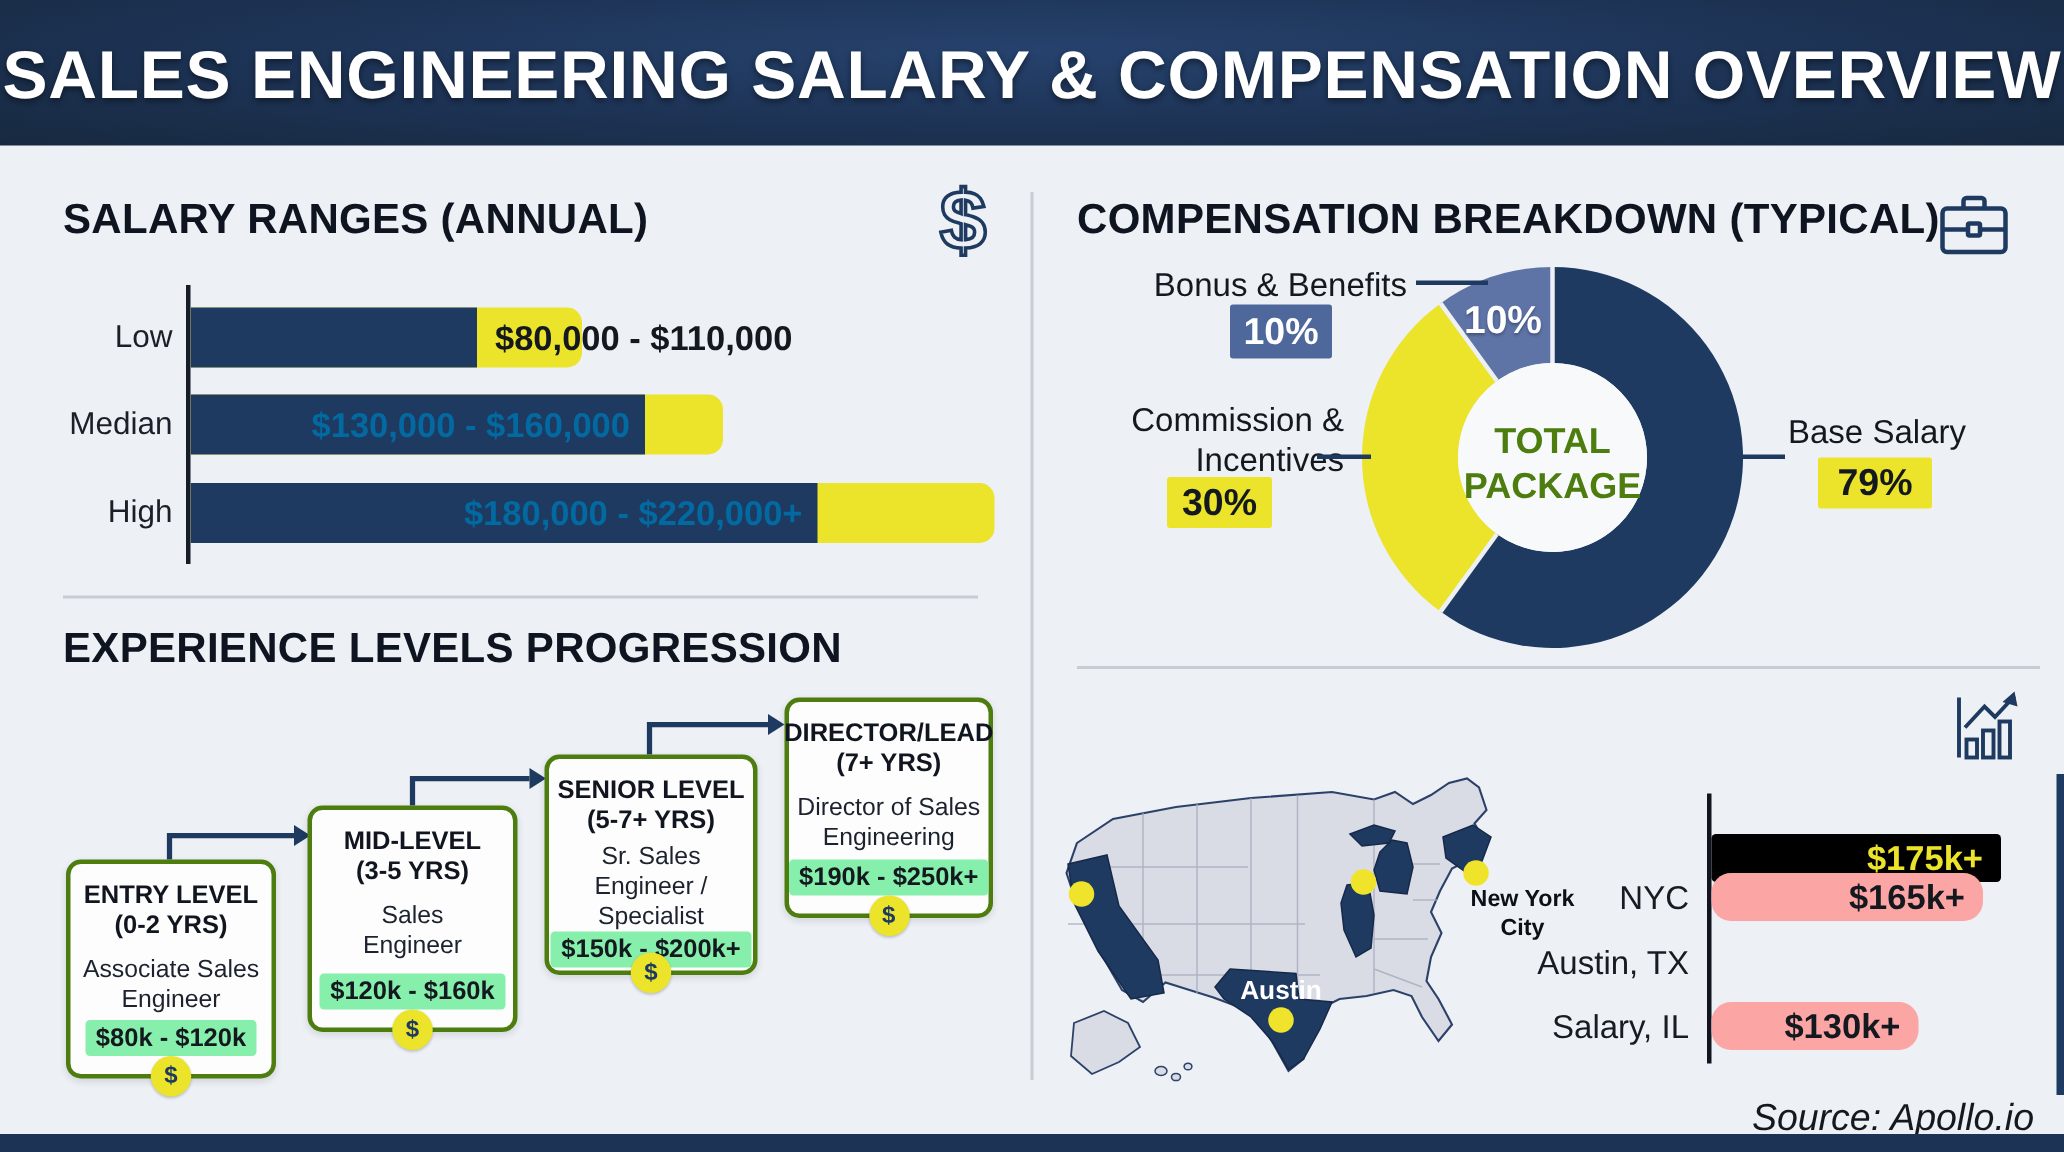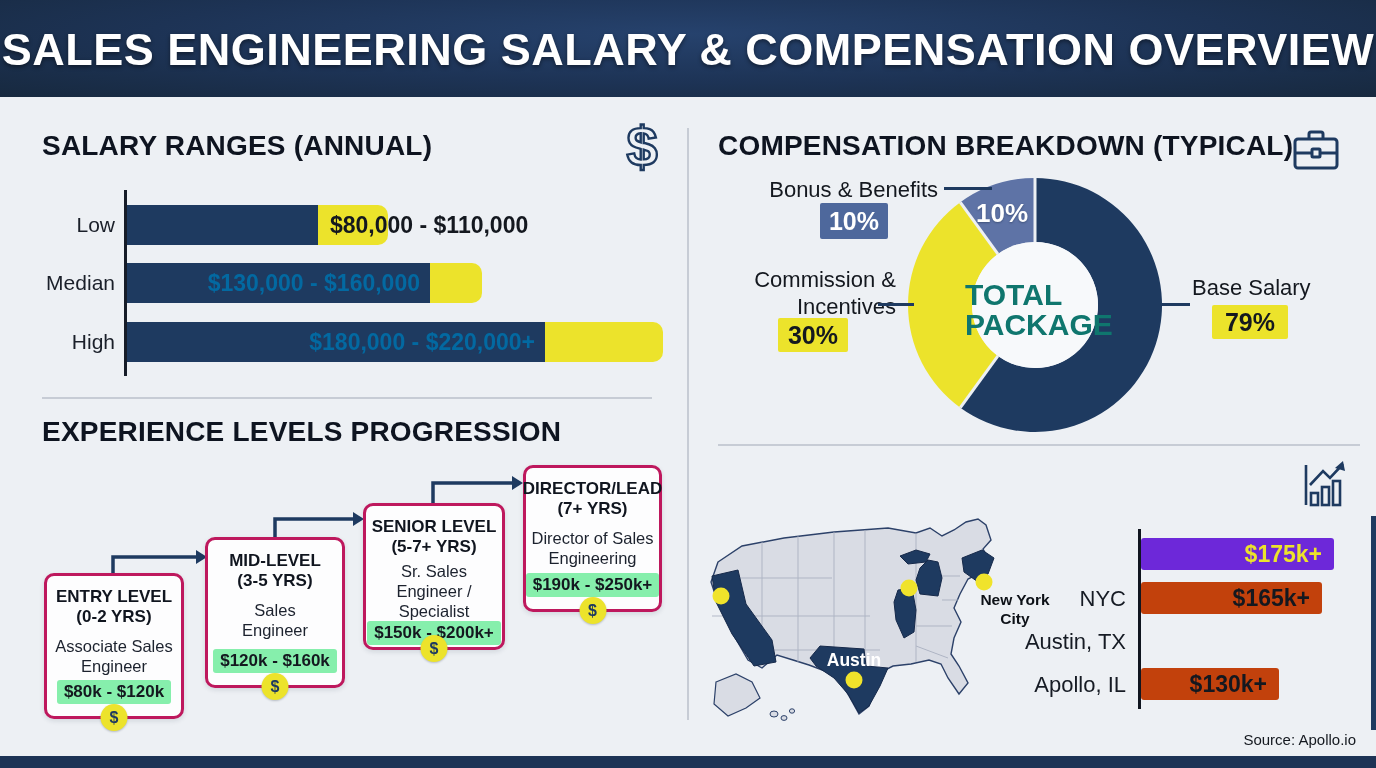--- a/index.html
+++ b/index.html
@@ -19,43 +19,43 @@
   
   .sec-h{font-size:28px;font-weight:bold;color:#0e1420;letter-spacing:.2px;white-space:nowrap;}
   .sep{background:#c7ccd5;height:2px;}
   
   .bar-label{font-size:21px;color:#1a1f29;text-align:right;}
   .ybar{background:#ece32b;border-radius:0 10px 10px 0;}
   .nbar{background:#1e3a60;}
   .val-dark{font-size:23px;font-weight:bold;color:#14181f;white-space:nowrap;}
   .val-yel{font-size:23px;font-weight:bold;color:#0369a1;text-align:right;padding-right:10px;box-sizing:border-box;white-space:nowrap;}
   
-  .xbox{background:#fdfdfe;border:3px solid #be185d;border-radius:10px;box-sizing:border-box;
+  .xbox{background:#fdfdfe;border:3px solid #4d7c0f;border-radius:10px;box-sizing:border-box;
     display:flex;flex-direction:column;align-items:center;text-align:center;padding:11px 5px 12px 5px;
     box-shadow:0 2px 5px rgba(20,35,60,.12);}
   .xbox .bt{font-size:17px;font-weight:bold;line-height:20px;color:#10151f;}
   .xbox .role{font-size:16.5px;line-height:20px;color:#1c222e;margin-top:9px;}
   .xbox .badge{margin-top:auto;background:#86efac;color:#14181f;font-weight:bold;font-size:17px;
     line-height:20px;padding:2px 7px;border-radius:3px;white-space:nowrap;}
   .dcir{position:absolute;left:50%;transform:translateX(-50%);bottom:-15px;width:27px;height:27px;
     border-radius:50%;background:#ece32b;color:#1e3a60;font-weight:bold;font-size:16px;
     line-height:27px;text-align:center;box-shadow:0 1px 2px rgba(20,35,60,.25);}
   
   .dlabel{font-size:22px;color:#14181f;line-height:27px;}
   .leader{background:#1e3a60;height:3px;}
   .pbadge{font-weight:bold;font-size:25px;text-align:center;border-radius:2px;}
   .pbadge.slate{background:#4e689c;color:#ffffff;}
   .pbadge.yel{background:#ece32b;color:#14181f;}
   
   .r-label{font-size:22px;color:#161b24;text-align:right;white-space:nowrap;}
   .r-bar{border-radius:3px;text-align:right;padding-right:12px;box-sizing:border-box;
     font-weight:bold;font-size:23px;white-space:nowrap;}
-  .r-bar.navy{background:#6d28d9;color:#ece32b;}
-  .r-bar.yel{background:#c2410c;color:#14181f;}
-  #source{font-size:15px;color:#14181f;text-align:right;}
+  .r-bar.navy{background:#000000;color:#ece32b;margin-top:18px;}
+  .r-bar.yel{background:#fca5a5;color:#14181f;border-radius:13px;}
+  #source{font-size:25px;color:#14181f;text-align:right;font-style:italic;}
   #footer{background:#1d3355;}
   .maplabel{font-weight:bold;text-align:center;}
 </style>
 </head>
 <body>
 
 <div id="root">
 
   <div id="header" class="abs"></div>
   <div id="title" class="abs">SALES ENGINEERING SALARY &amp; COMPENSATION OVERVIEW</div>
@@ -147,21 +147,21 @@
     <path d="M127,0 A127,127 0 1 1 52.35,229.74 L89.97,177.97 A63,63 0 1 0 127,64 Z" fill="#1e3a60"></path>
     <path d="M52.35,229.74 A127,127 0 0 1 52.35,24.26 L89.97,76.03 A63,63 0 0 0 89.97,177.97 Z" fill="#ece32b"></path>
     <path d="M52.35,24.26 A127,127 0 0 1 127,0 L127,64 A63,63 0 0 0 89.97,76.03 Z" fill="#5e73a6"></path>
     <circle cx="127" cy="127" r="63" fill="#f7f9fb"></circle>
     <g stroke="#edf0f4" stroke-width="3">
       <line x1="127" y1="64" x2="127" y2="0"></line>
       <line x1="89.97" y1="177.97" x2="52.35" y2="229.74"></line>
       <line x1="89.97" y1="76.03" x2="52.35" y2="24.26"></line>
     </g>
   </svg>
-  <div class="abs" style="left:965px;top:280px;width:140px;font-weight:bold;font-size:30px;line-height:30px;color:#0f766e;">
+  <div class="abs" style="left:965px;top:280px;width:140px;text-align:center;font-weight:bold;font-size:24px;line-height:30px;color:#4d7c0f;">
     <div>TOTAL</div>
     <div>PACKAGE</div>
   </div>
   <div class="abs" style="left:968px;top:198px;width:68px;text-align:center;font-weight:bold;font-size:26px;color:#ffffff;text-shadow:0 1px 2px rgba(20,35,60,.4);">10%</div>
 
   <div class="abs dlabel" style="left:758px;top:176px;width:180px;text-align:right;">Bonus &amp; Benefits</div>
   <div class="abs leader" style="left:944px;top:187px;width:48px;"></div>
   <div class="abs pbadge slate" style="left:820px;top:203px;width:68px;height:36px;line-height:37px;">10%</div>
 
   <div class="abs dlabel" style="left:738px;top:266px;width:158px;text-align:right;">Commission &amp; Incentives</div>
@@ -230,21 +230,21 @@
 
   <div class="abs" style="left:1138px;top:529px;width:3px;height:180px;background:#10151f;"></div>
 
   <div class="abs r-bar navy" style="left:1141px;top:538px;width:193px;height:32px;line-height:32px;">$175k+</div>
 
   <div class="abs r-label" style="left:980px;top:583px;width:146px;line-height:31px;">NYC</div>
   <div class="abs r-bar yel" style="left:1141px;top:582px;width:181px;height:32px;line-height:32px;">$165k+</div>
 
   <div class="abs r-label" style="left:980px;top:626px;width:146px;line-height:31px;">Austin, TX</div>
 
-  <div class="abs r-label" style="left:980px;top:669px;width:146px;line-height:31px;">Apollo, IL</div>
+  <div class="abs r-label" style="left:980px;top:669px;width:146px;line-height:31px;">Salary, IL</div>
   <div class="abs r-bar yel" style="left:1141px;top:668px;width:138px;height:32px;line-height:32px;">$130k+</div>
 
   <div class="abs" style="left:1371px;top:516px;width:5px;height:214px;background:#1e3a60;"></div>
 
   <div id="source" class="abs" style="left:0px;top:731px;width:1356px;">Source: Apollo.io</div>
   <div id="footer" class="abs" style="left:0px;top:756px;width:1376px;height:12px;"></div>
 
 </div>
 
 </body></html>

